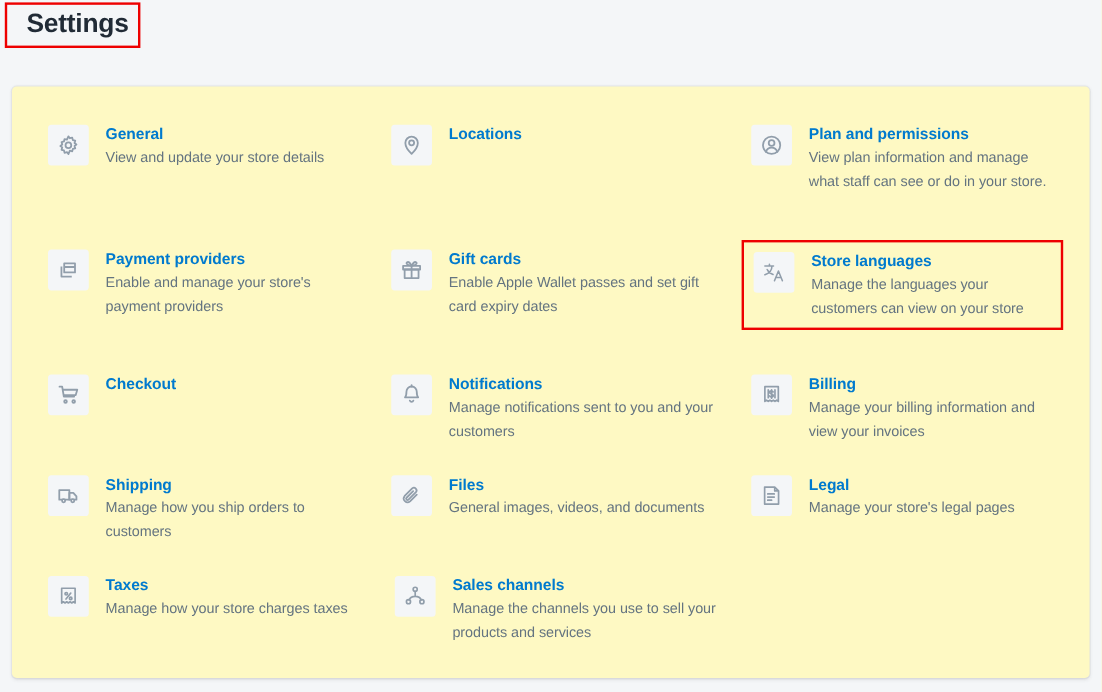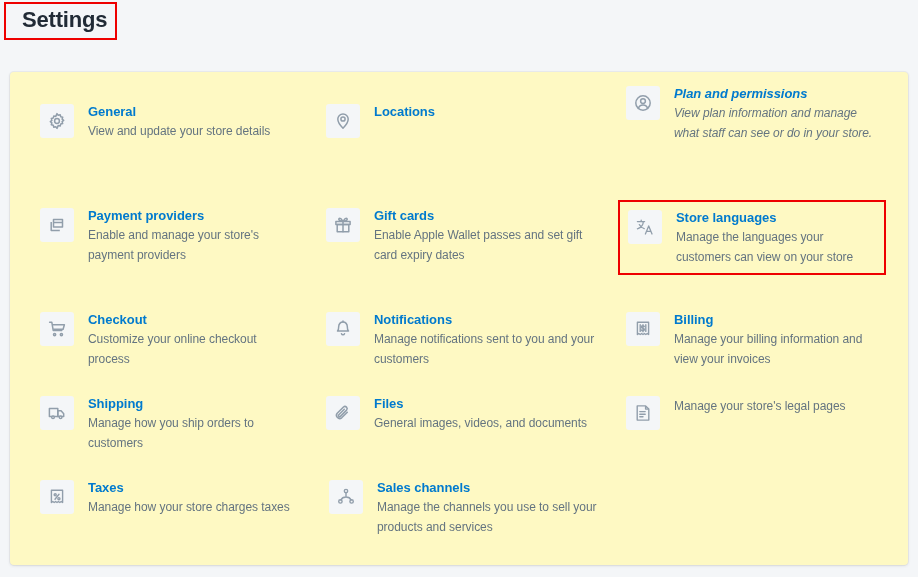--- a/index.html
+++ b/index.html
@@ -156,21 +156,20 @@
           <div class="icon-tile">
             <svg width="20" height="20" viewBox="0 0 20 20" fill="none" stroke="#919eab" stroke-width="1.5">
               <path d="M2.6 3.2h2.2l1.4 8.2h8.6" stroke-linecap="round" stroke-linejoin="round"></path>
               <path d="M5.4 5.8h12l-1.3 4.4H6.2" stroke-linejoin="round"></path>
               <circle cx="7.6" cy="15.6" r="1.1"></circle>
               <circle cx="14.4" cy="15.6" r="1.1"></circle>
             </svg>
           </div>
           <div class="setting-text">
             <a class="setting-title">Checkout</a>
-            <span class="setting-desc">Customize your online checkout process</span>
           </div>
         </div>
         <div class="setting-item" style="top: 316px; left: 0px; width: 268px;">
           <div class="icon-tile">
             <svg width="20" height="20" viewBox="0 0 20 20" fill="none" stroke="#919eab" stroke-width="1.5">
               <path d="M2.4 5.4h8.4v8H2.4z" stroke-linejoin="round"></path>
               <path d="M10.8 7.8h3.3l2.6 2.9v2.7h-5.9z" stroke-linejoin="round"></path>
               <circle cx="6" cy="14.3" r="1.3" fill="#ffffff"></circle>
               <circle cx="13.6" cy="14.3" r="1.3" fill="#ffffff"></circle>
             </svg>
@@ -254,21 +253,21 @@
               <path d="M10 5.8v4.2M10 10c-2.7 0-4.4 1.4-5.1 3M10 10c2.7 0 4.4 1.4 5.1 3" stroke-linecap="round"></path>
             </svg>
           </div>
           <div class="setting-text">
             <a class="setting-title">Sales channels</a>
             <span class="setting-desc">Manage the channels you use to sell your products and services</span>
           </div>
         </div>
       </div>
       <div class="settings-column col-2">
-        <div class="setting-item" style="top: 6px; left: 0px; width: 268px; font-style: italic;">
+        <div class="setting-item" style="top: 24px; left: 0px; width: 268px;">
           <div class="icon-tile">
             <svg width="20" height="20" viewBox="0 0 20 20" fill="none" stroke="#919eab" stroke-width="1.5">
               <circle cx="10" cy="10" r="7.2"></circle>
               <circle cx="10" cy="8.1" r="2.4"></circle>
               <path d="M5.3 15.6a4.9 4.9 0 0 1 9.4 0" stroke-linecap="round"></path>
             </svg>
           </div>
           <div class="setting-text">
             <a class="setting-title">Plan and permissions</a>
             <span class="setting-desc">View plan information and manage what staff can see or do in your store.</span>
@@ -301,18 +300,19 @@
         </div>
         <div class="setting-item" style="top: 316px; left: 0px; width: 268px;">
           <div class="icon-tile">
             <svg width="20" height="20" viewBox="0 0 20 20" fill="none" stroke="#919eab" stroke-width="1.4">
               <path d="M4.2 2.9h8.4l3.2 3.2v11H4.2z" stroke-linejoin="round"></path>
               <path d="M12.6 2.9v3.2h3.2" stroke-linejoin="round"></path>
               <path d="M6.8 8.6h5.4M6.8 11.2h5.4M6.8 13.8h3.2" stroke-linecap="round"></path>
             </svg>
           </div>
           <div class="setting-text">
+            <a class="setting-title">Legal</a>
             <span class="setting-desc">Manage your store's legal pages</span>
           </div>
         </div>
       </div>
     </div>
 </div>
 
 </body></html>

